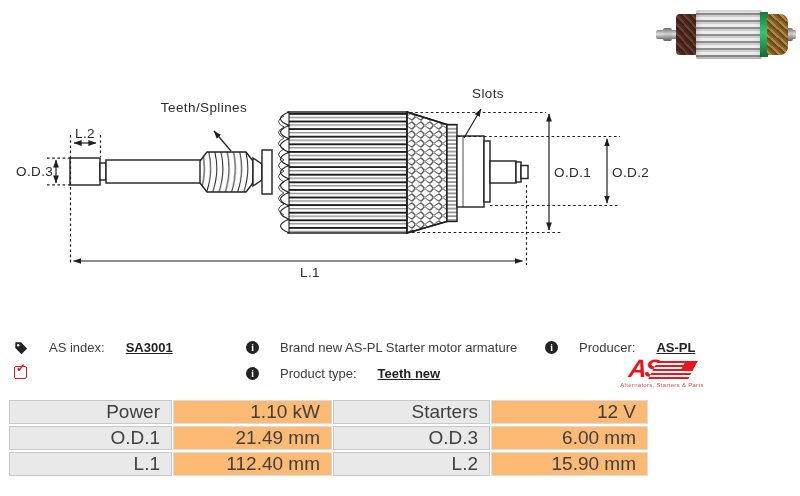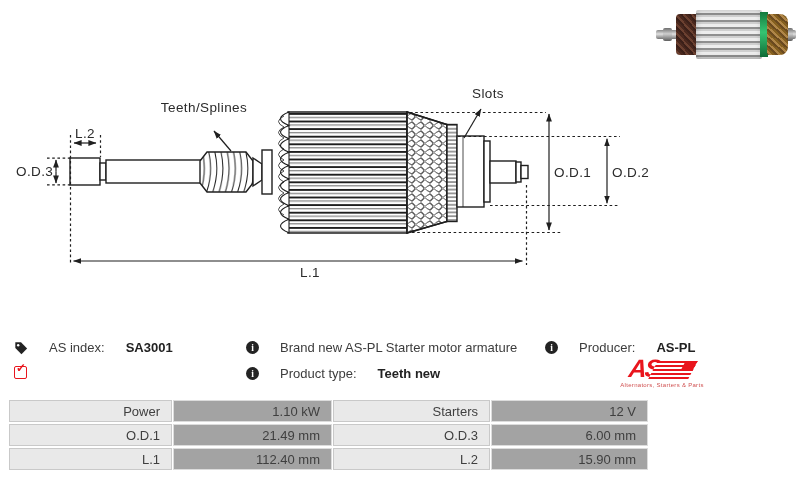--- a/index.html
+++ b/index.html
@@ -24,44 +24,44 @@
     box-shadow:inset 0 0 6px rgba(0,0,0,.25);}
   .ph-green{position:absolute;left:104px;top:6px;width:8px;height:45px;
     background:linear-gradient(#157a3e,#35c472 45%,#0f6b36);}
   .ph-wind-right{position:absolute;left:111px;top:8px;width:21px;height:41px;border-radius:2px 8px 8px 2px;
     background:repeating-linear-gradient(42deg,#6b4a1f 0 2px,#b08648 2px 4px,#85601f 4px 6px);}
   
   .diagram{position:absolute;left:0;top:60px;}
   .dim-text{font-family:"Liberation Sans",sans-serif;font-size:13.5px;fill:#2b2b2b;letter-spacing:.4px;}
   
   .inforow{position:absolute;display:flex;align-items:center;gap:21px;font-size:13px;color:#3c3c3c;white-space:nowrap;}
-  .inforow b{color:#222;}
+  .inforow b{color:#222;text-decoration:underline;}
   .red{color:#e9151d;font-weight:bold;letter-spacing:.2px;}
   .iicon{display:inline-flex;align-items:center;justify-content:center;flex:0 0 auto;
     width:13px;height:13px;border-radius:50%;background:#232323;color:#fff;
     font-size:9.5px;font-weight:bold;font-family:"Liberation Serif",serif;}
   .chk{display:inline-flex;align-items:flex-end;justify-content:center;flex:0 0 auto;
     width:11px;height:11px;border:1.7px solid #e9151d;border-radius:2px;position:relative;}
   .chk span{position:absolute;top:-6px;left:1px;color:#e9151d;font-size:12px;font-weight:bold;}
   
   .logo{position:absolute;left:599px;top:355px;width:126px;text-align:center;}
   .logo-mark{display:inline-flex;align-items:flex-end;height:24px;}
   .logo-as{font-size:25px;line-height:22px;font-weight:bold;font-style:italic;color:#e9151d;
     letter-spacing:-2px;transform:skewX(-6deg);}
   .logo-flag{width:40px;height:18px;margin-left:-7px;transform:skewX(-28deg);
     background:repeating-linear-gradient(180deg,#e9151d 0 2.1px,#fff 2.1px 3.9px);}
   .logo-flag-solid{width:12px;height:10px;margin-left:-10px;margin-bottom:8px;transform:skewX(-28deg);background:#e9151d;}
   .logo-tagline{font-size:6px;color:#d05050;margin-top:1px;letter-spacing:.3px;}
   
   table.spec{position:absolute;left:8px;top:398px;border-collapse:separate;border-spacing:1px 2px;
     table-layout:fixed;width:640px;}
-  table.spec td{height:20px;padding:0 11px 0 0;text-align:right;font-size:13px;color:#3f3f3f;
+  table.spec td{height:20px;padding:0 11px 0 0;text-align:right;font-size:19px;color:#3f3f3f;
     overflow:hidden;white-space:nowrap;}
   td.lbl{background:#e9e9e9;border:1px solid #c9c9c9;}
-  td.val{background:#a3a3a3;border:1px solid #dcdcdc;}
+  td.val{background:#fdba74;border:1px solid #dcdcdc;}
 </style>
 </head>
 <body>
 
 <div class="photo">
   <div class="ph-shaft"></div>
   <div class="ph-knob-l"></div>
   <div class="ph-knob-r"></div>
   <div class="ph-wind-left"></div>
   <div class="ph-body"></div>

